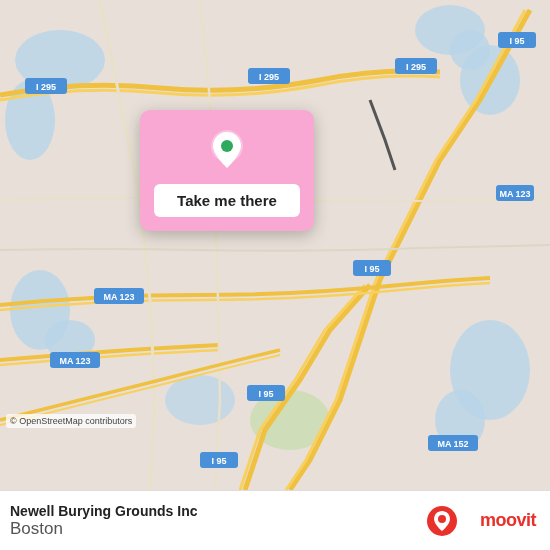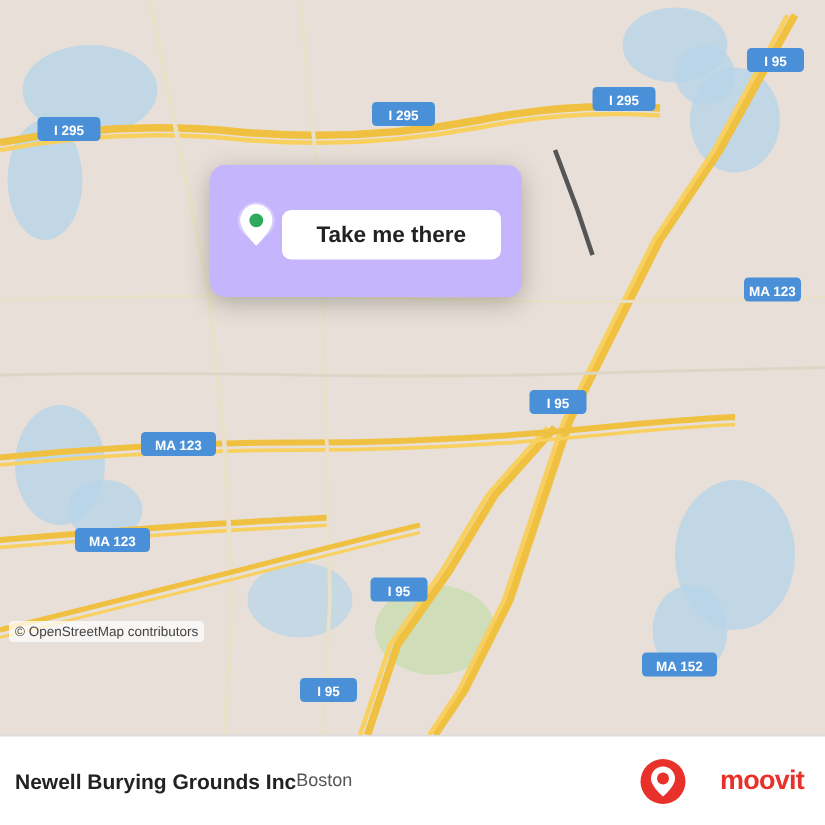--- a/index.html
+++ b/index.html
@@ -25,25 +25,26 @@
       position: absolute;
       top: 0; left: 0;
       width: 100%; height: 100%;
     }
 
     
     #location-card {
       position: absolute;
       top: 110px;
       left: 140px;
-      width: 208px;
-      background: #c4b5fd;
+      width: 174px;
+      background: #f9a8d4;
       border-radius: 10px;
       padding: 18px 14px 14px;
       display: flex;
+      flex-direction: column;
       align-items: center;
       box-shadow: 0 4px 16px rgba(0,0,0,0.25);
       z-index: 10;
     }
 
     #pin-icon {
       width: 44px;
       height: 44px;
       margin-bottom: 12px;
     }
@@ -70,32 +71,32 @@
       align-items: center;
       justify-content: space-between;
       padding: 0 14px 0 10px;
       border-top: 1px solid #ddd;
       position: relative;
       z-index: 20;
     }
 
     #bottom-left {
       display: flex;
-      flex-direction: row;
+      flex-direction: column;
       justify-content: center;
     }
 
     #place-name {
       font-size: 14px;
       font-weight: 700;
       color: #222;
     }
 
     #place-city {
-      font-size: 12px;
+      font-size: 17px;
       color: #555;
     }
 
     #moovit-logo {
       display: flex;
       align-items: center;
       gap: 22px;
     }
 
     #moovit-icon {

